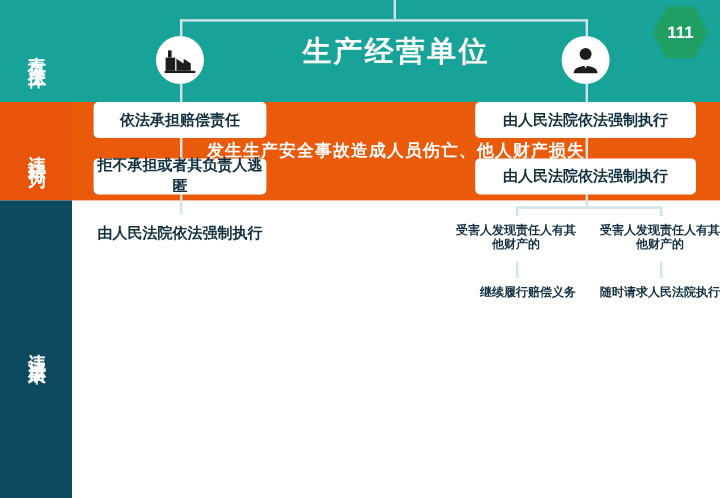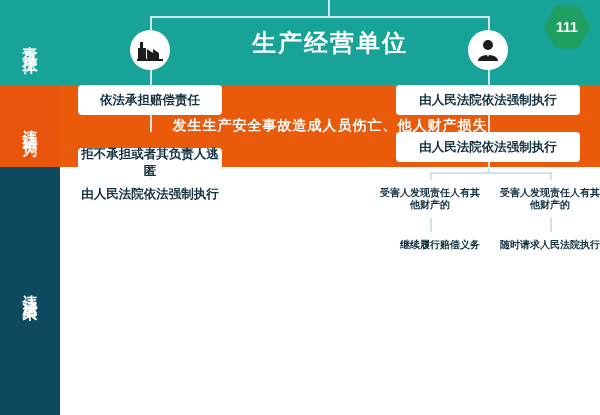--- a/index.html
+++ b/index.html
@@ -124,21 +124,21 @@
     </div>
     <div class="iconc" style="left:408px;top:30px;">
       <svg width="24" height="24" viewBox="0 0 24 24" aria-hidden="true">
         <circle cx="12" cy="7" r="5" fill="#1d1d1d"></circle>
         <path d="M2 23 C2 15 22 15 22 23 Z" fill="#1d1d1d"></path>
         <path d="M10 15 L12 19 L14 15 Z" fill="#ffffff"></path>
       </svg>
     </div>
 
     <div class="box b-lg" style="left:18px;top:85px;width:144px;height:30px;">依法承担赔偿责任</div>
-    <div class="box b-lg" style="left:18px;top:148px;width:144px;height:30px;">拒不承担或者其负责人逃匿</div>
+    <div class="box b-lg" style="left:18px;top:132px;width:144px;height:30px;">拒不承担或者其负责人逃匿</div>
     <div class="box b-lg" style="left:18px;top:179px;width:144px;height:30px;">由人民法院依法强制执行</div>
 
     <div class="box b-lg" style="left:336px;top:85px;width:184px;height:30px;">由人民法院依法强制执行</div>
     <div class="box b-lg" style="left:336px;top:132px;width:184px;height:30px;">由人民法院依法强制执行</div>
 
     <div class="box b-sm" style="left:318px;top:180px;width:104px;height:38px;">受害人发现责任人有其他财产的</div>
     <div class="box b-sm" style="left:438px;top:180px;width:104px;height:38px;">受害人发现责任人有其他财产的</div>
 
     <div class="box b-sm" style="left:328px;top:232px;width:104px;height:26px;">继续履行赔偿义务</div>
     <div class="box b-sm" style="left:438px;top:232px;width:104px;height:26px;">随时请求人民法院执行</div>

